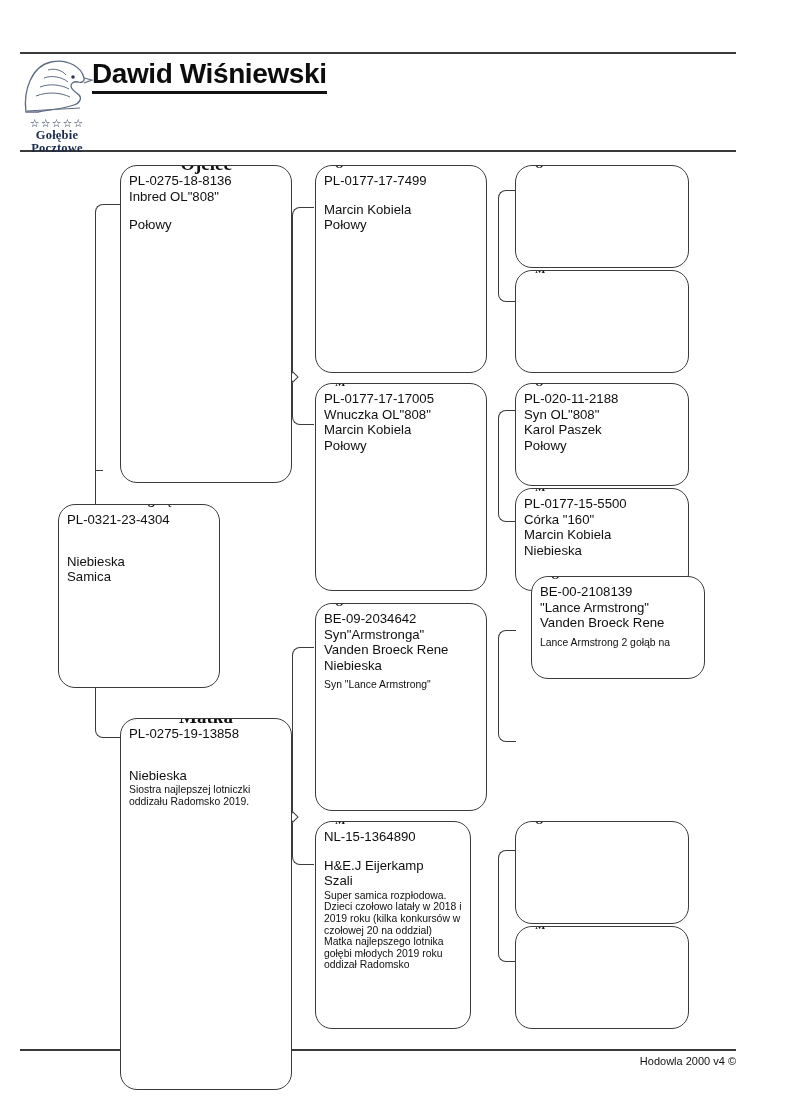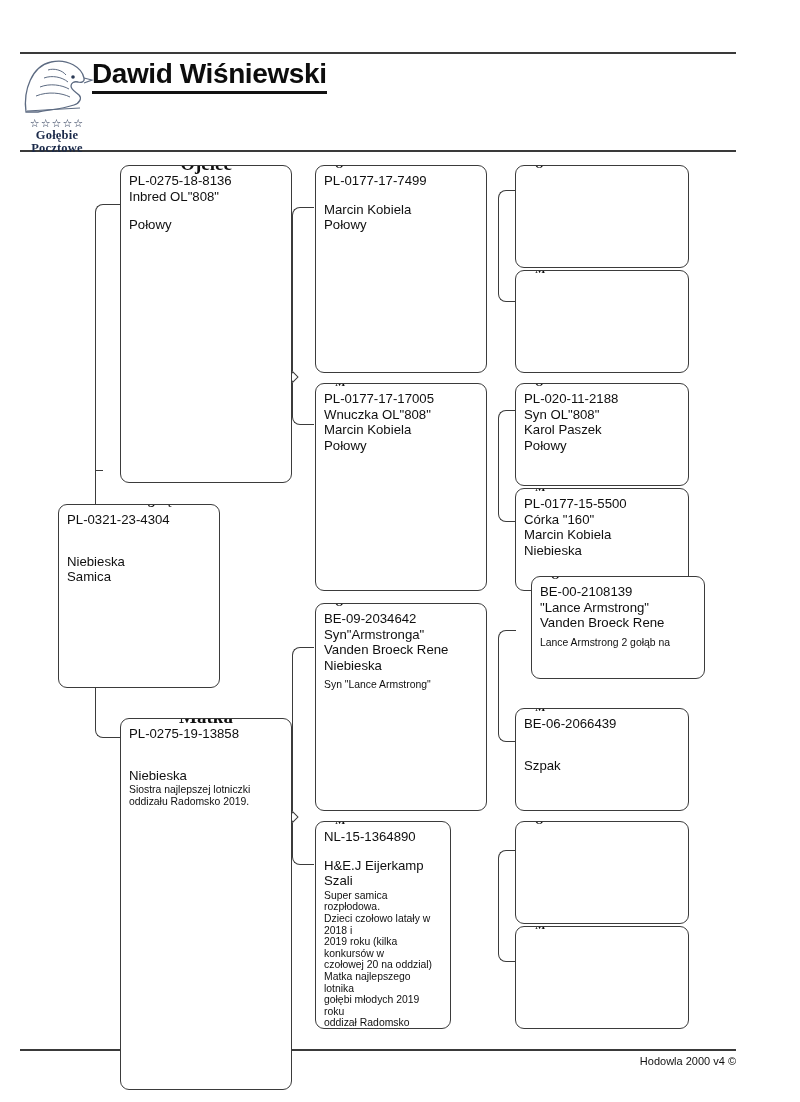--- a/index.html
+++ b/index.html
@@ -34,21 +34,21 @@
     color:#0d0d0d;
     border-bottom:3px solid #121212;
     padding-bottom:1px;
     display:inline-block;
   }
 
   
   .node{
     position:absolute;
     border:1.4px solid #3b3b3b;
-    border-radius:9px;
+    border-radius:17px;
     background:#fff;
     box-sizing:border-box;
     overflow:hidden;
   }
   .node .cap{
     position:absolute;top:-9px;background:#fff;
     padding:0 5px;
     font-family:"Liberation Serif",serif;
     font-weight:bold;color:#101010;
     white-space:nowrap;
@@ -193,21 +193,21 @@
     <div class="cap small">O</div>
     <div class="body">
       <div class="ln">BE-09-2034642</div>
       <div class="ln">Syn"Armstronga"</div>
       <div class="ln">Vanden Broeck Rene</div>
       <div class="ln">Niebieska</div>
       <div class="note sp">Syn "Lance Armstrong"</div>
     </div>
   </div>
 
-  <div class="node" style="left:315px;top:821px;width:136px;height:208px;">
+  <div class="node" style="left:315px;top:821px;width:156px;height:208px;">
     <div class="cap small">M</div>
     <div class="body">
       <div class="ln">NL-15-1364890</div>
       <div class="ln gap"></div>
       <div class="ln">H&amp;E.J Eijerkamp</div>
       <div class="ln">Szali</div>
       <div class="note">Super samica rozpłodowa.
 Dzieci czołowo latały w 2018 i
 2019 roku (kilka konkursów w
 czołowej 20 na oddzial)
@@ -260,29 +260,20 @@
   <div class="node" style="left:515px;top:576px;width:174px;height:103px;margin-left:16px;">
     <div class="cap small">O</div>
     <div class="body">
       <div class="ln">BE-00-2108139</div>
       <div class="ln">"Lance Armstrong"</div>
       <div class="ln">Vanden Broeck Rene</div>
       <div class="note sp">Lance Armstrong 2 gołąb na</div>
     </div>
   </div>
 
-  <div class="node" style="left:515px;top:708px;width:174px;height:103px;">
-    <div class="cap small">M</div>
-    <div class="body">
-      <div class="ln">BE-06-2066439</div>
-      <div class="ln gap"></div>
-      <div class="ln gap"></div>
-      <div class="ln">Szpak</div>
-    </div>
-  </div>
 
   <div class="node" style="left:515px;top:821px;width:174px;height:103px;">
     <div class="cap small">O</div>
     <div class="body">
       <div class="ln"></div>
       <div class="ln"></div>
       <div class="ln"></div>
       <div class="ln"></div>
     </div>
   </div>

